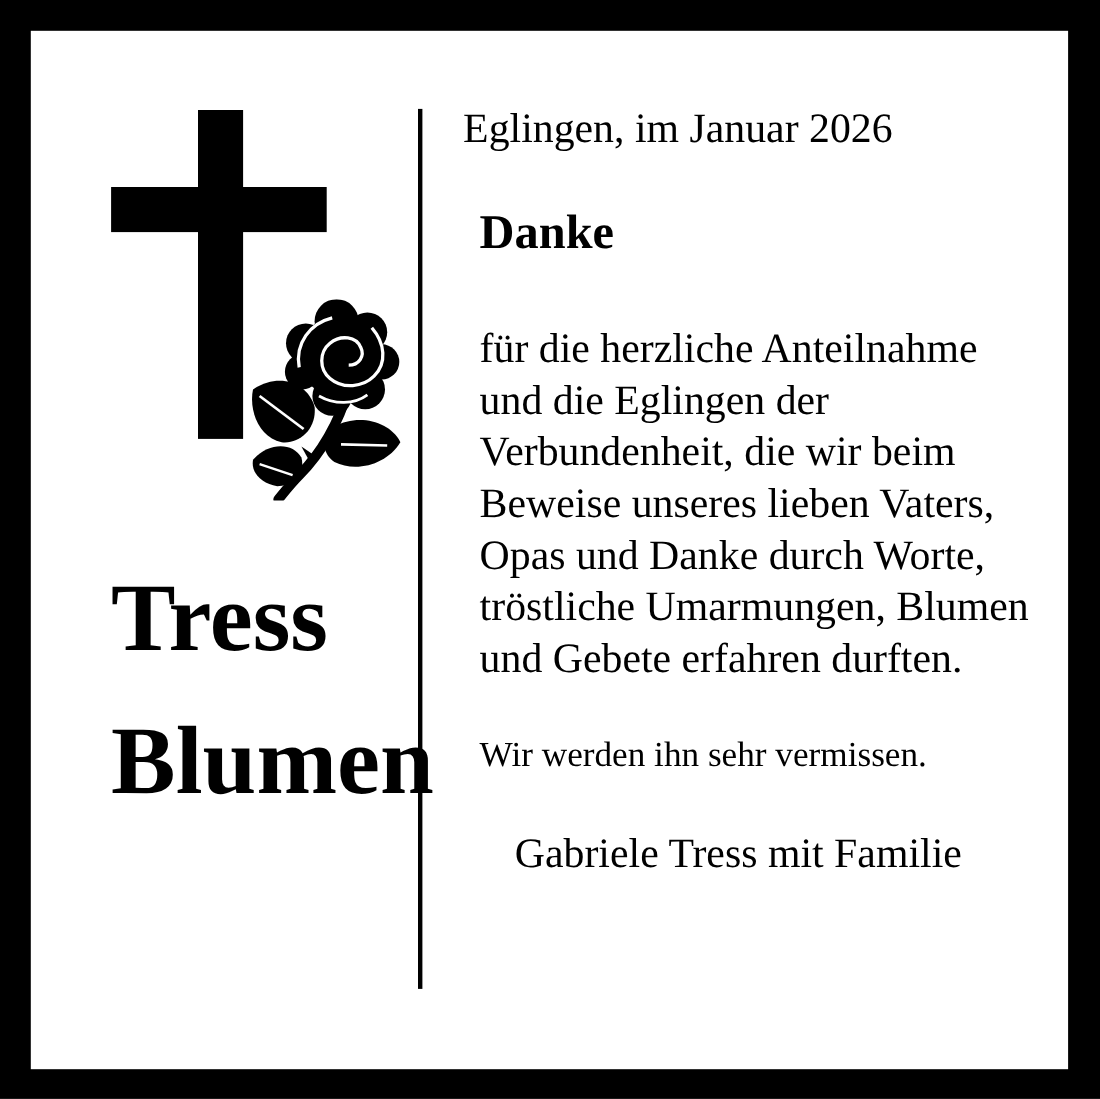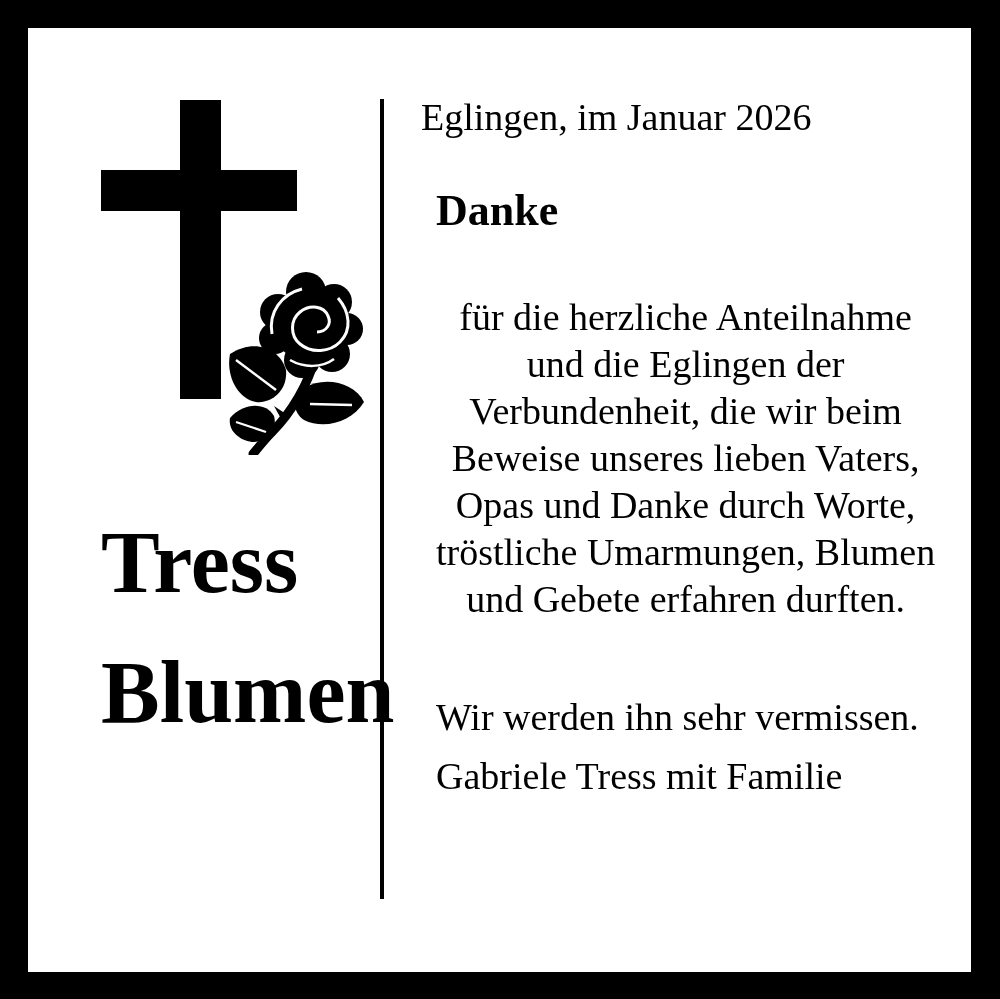--- a/index.html
+++ b/index.html
@@ -21,24 +21,24 @@
   
   .rose{left:192px;top:244px;width:148px;height:183px;}
   
   .divider{left:352px;top:71px;width:4px;height:800px;background:#000;}
   
   .name{left:73px;top:470px;font-size:88px;font-weight:bold;line-height:130px;white-space:nowrap;}
   
   .dateline{left:393px;top:66px;font-size:38px;line-height:47px;white-space:nowrap;}
   .heading{left:408px;top:148px;font-size:44px;font-weight:bold;line-height:70px;white-space:nowrap;}
   .bodytext{left:408px;top:266px;font-size:38px;line-height:47px;}
-  .bodytext div{white-space:nowrap;text-align:center;}
-  .farewell{left:408px;top:666px;font-size:38px;line-height:47px;white-space:nowrap;}
+  .bodytext div{white-space:nowrap;}
+  .farewell{left:408px;top:634px;font-size:32px;line-height:47px;white-space:nowrap;}
   .signatures{left:408px;top:726px;font-size:38px;line-height:45px;}
-  .signatures div{white-space:nowrap;}
+  .signatures div{white-space:nowrap;margin-left:32px;}
 </style>
 </head>
 <body>
 
 <div class="card">
 
   <div class="abs cross-v"></div>
   <div class="abs cross-h"></div>
 
   <svg class="abs rose" viewBox="0 0 148 183" aria-hidden="true">

